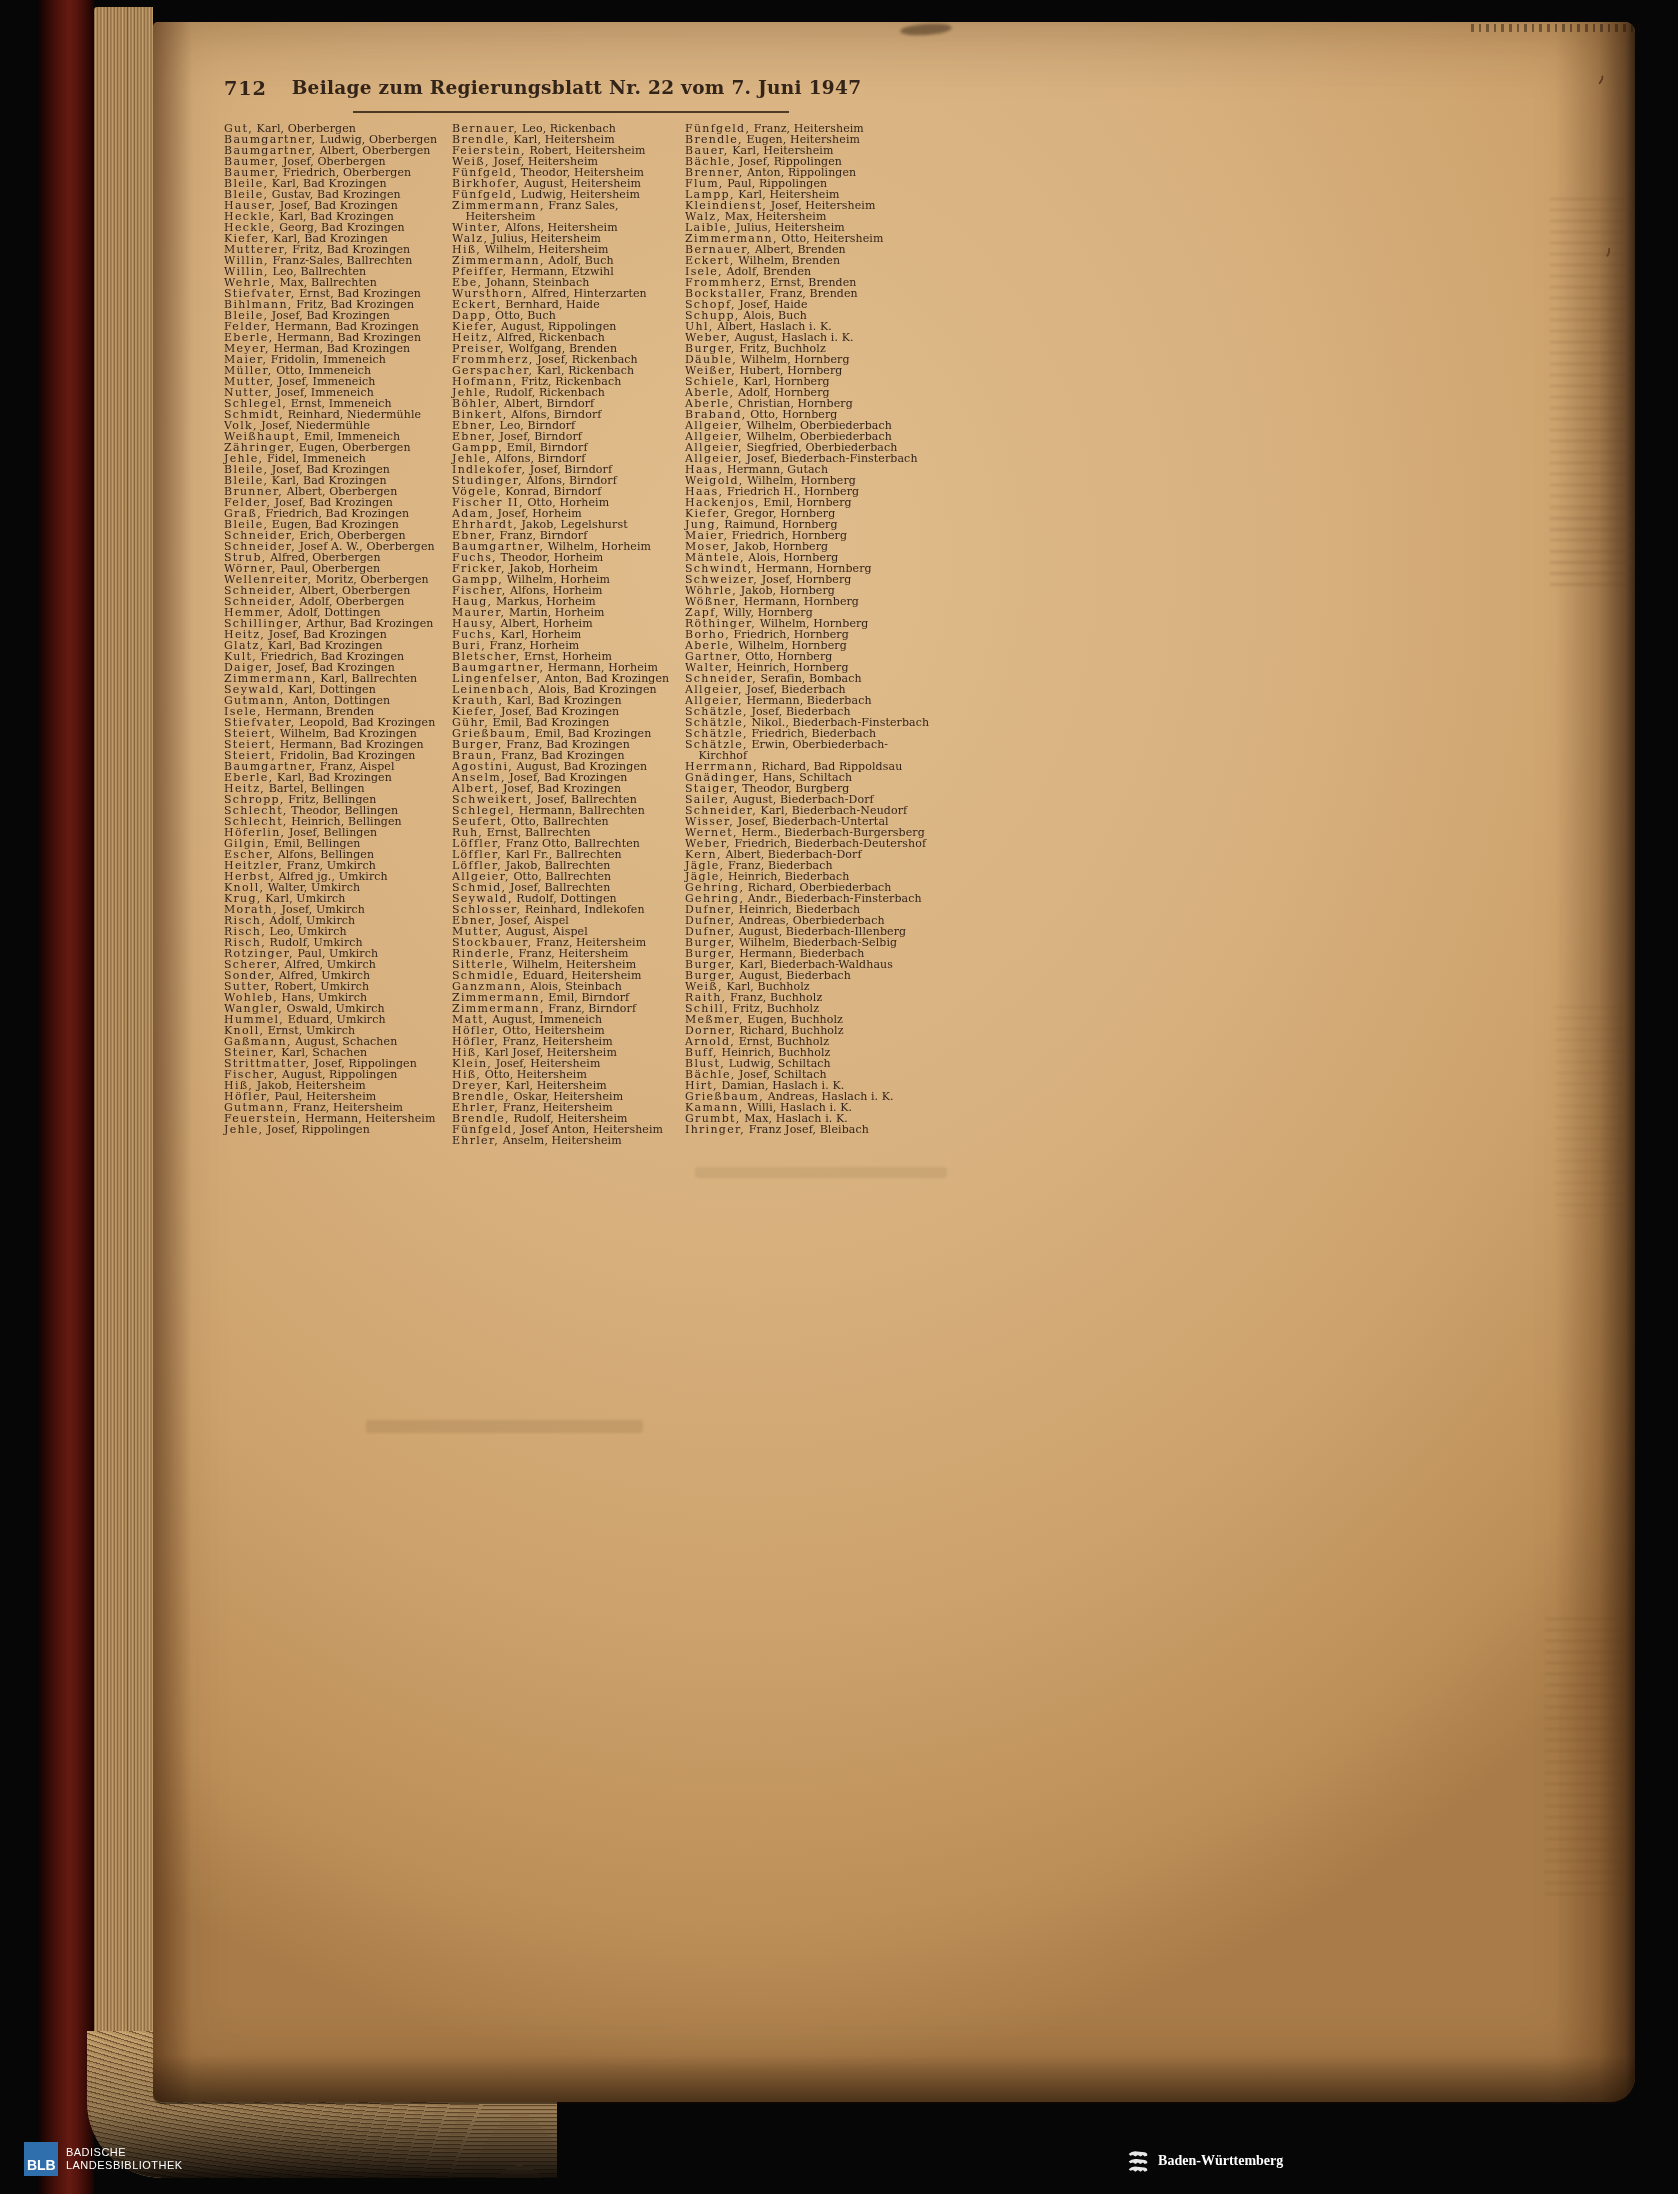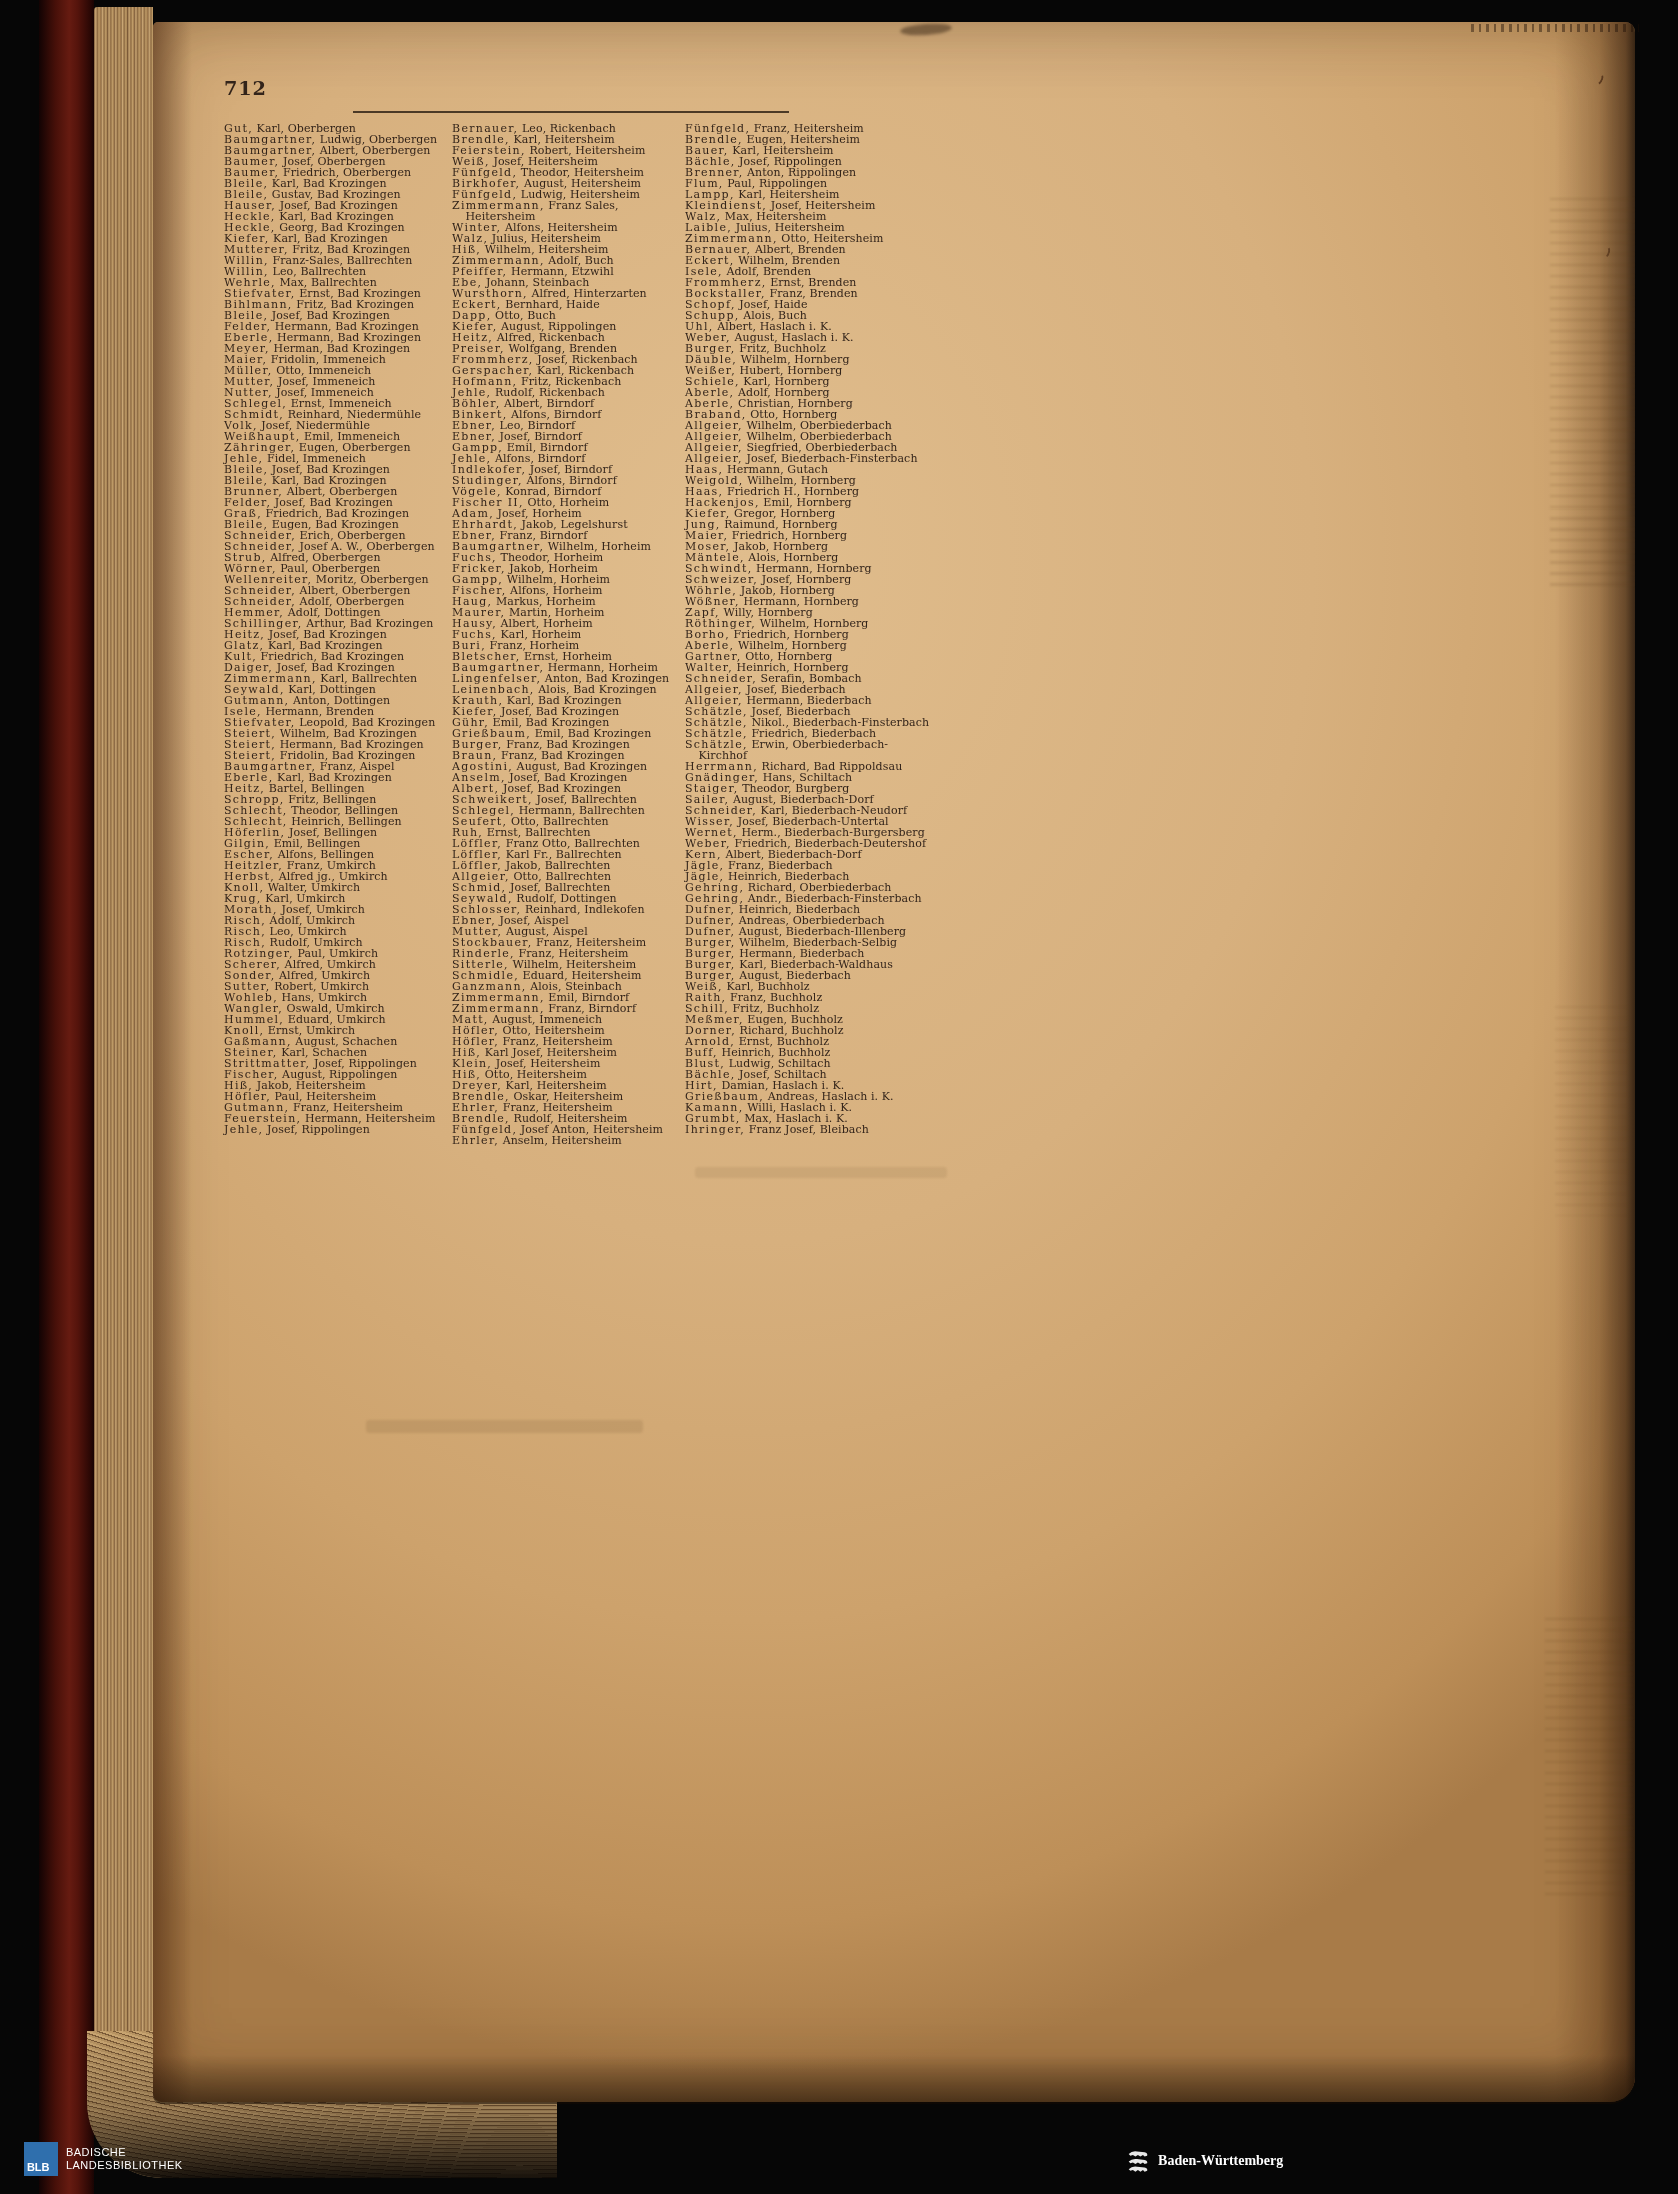--- a/index.html
+++ b/index.html
@@ -97,21 +97,21 @@
   .bleed-3 { left:1545px; top:1618px; width:87px; height:277px; }
   .smudge-line { position:absolute; background:rgba(86,54,22,.12); filter:blur(0.8px); border-radius:3.4px; }
   .smudge-a { left:366px; top:1420px; width:277px; height:12.6px; }
   .smudge-b { left:695px; top:1167px; width:252px; height:11px; opacity:.8; }
 
   
   .footer-blb { position:absolute; left:23.5px; top:2142px; display:flex; align-items:center; gap:8.4px; }
   .blb-box {
     width:34px; height:34px; background:var(--blb-blue,#2f6fad);
     color:var(--footer-text,#ffffff); font-family:"Liberation Sans", sans-serif;
-    font-weight:bold; font-size:11px; display:flex; align-items:flex-end; justify-content:flex-start;
+    font-weight:bold; font-size:14px; display:flex; align-items:flex-end; justify-content:flex-start;
     padding:3.4px;
   }
   .blb-name {
     color:var(--footer-text,#ffffff); font-family:"Liberation Sans", sans-serif;
     font-weight:normal; font-size:11px; line-height:13.4px; letter-spacing:0.5px;
   }
   .footer-bw { position:absolute; left:1127px; top:2149px; display:flex; align-items:center; gap:7.6px; }
   .bw-emblem { width:23.5px; height:23.5px; }
   .bw-label {
     color:var(--footer-text,#ffffff); font-family:Liberation Serif, serif;
@@ -125,20 +125,21 @@
 
   <div class="book-spine"></div>
   <div class="page-edge-stack"></div>
   <div class="bottom-page-arcs"></div>
 
   <div class="paper"></div>
   <div class="paper-bottom-fade"></div>
 
   <div class="content">
     <div class="page-number">712</div>
+    <div class="header-title">Beilage zum Regierungsblatt Nr. 22 vom 7. Juni 1947</div>
     <div class="header-rule"></div>
 
     <div class="col col-1">
         <div class="entry"><span class="sperr">Gut,</span><span class="rest"> Karl, Oberbergen</span></div>
         <div class="entry"><span class="sperr">Baumgartner,</span><span class="rest"> Ludwig, Oberbergen</span></div>
         <div class="entry"><span class="sperr">Baumgartner,</span><span class="rest"> Albert, Oberbergen</span></div>
         <div class="entry"><span class="sperr">Baumer,</span><span class="rest"> Josef, Oberbergen</span></div>
         <div class="entry"><span class="sperr">Baumer,</span><span class="rest"> Friedrich, Oberbergen</span></div>
         <div class="entry"><span class="sperr">Bleile,</span><span class="rest"> Karl, Bad Krozingen</span></div>
         <div class="entry"><span class="sperr">Bleile,</span><span class="rest"> Gustav, Bad Krozingen</span></div>

